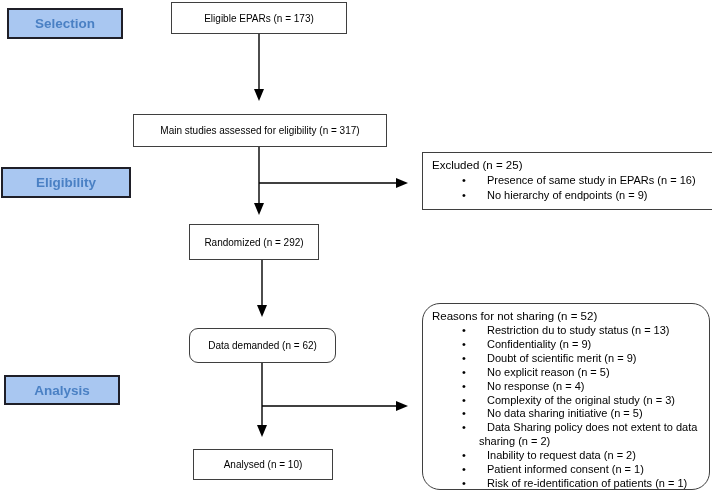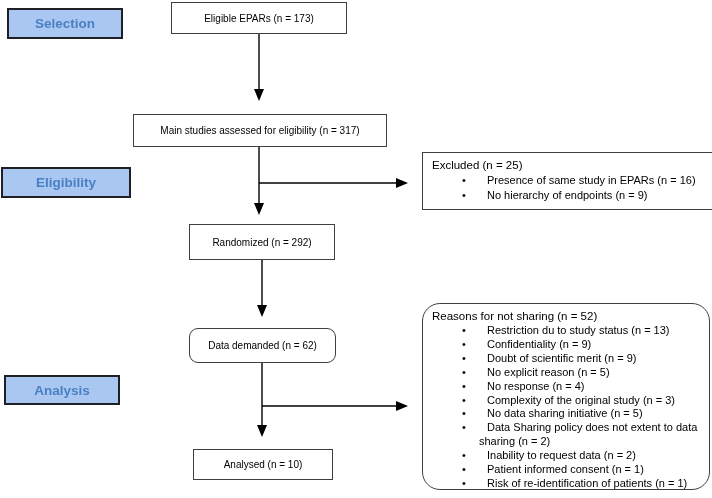--- a/index.html
+++ b/index.html
@@ -52,21 +52,21 @@
     align-items: center;
     justify-content: center;
     background: var(--bg);
     border: 1.5px solid var(--box-border);
     font-size: 10px;
     text-align: center;
     padding: 2px 4px;
   }
   .flow-box.eligible   { left: 171px; top: 2px;   width: 176px; height: 32px; }
   .flow-box.assessed   { left: 133px; top: 114px; width: 254px; height: 33px; }
-  .flow-box.randomized { left: 189px; top: 224px; width: 146px; height: 36px; }
+  .flow-box.randomized { left: 189px; top: 224px; width: 130px; height: 36px; }
   .flow-box.demanded   { left: 189px; top: 328px; width: 147px; height: 35px; border-radius: 9px; }
   .flow-box.analysed   { left: 193px; top: 449px; width: 140px; height: 31px; }
   .side-box {
     position: absolute;
     background: var(--bg);
     border: 1.5px solid var(--box-border);
     font-size: 11px;
     padding: 5px 8px 2px 9px;
     overflow: hidden;
   }

